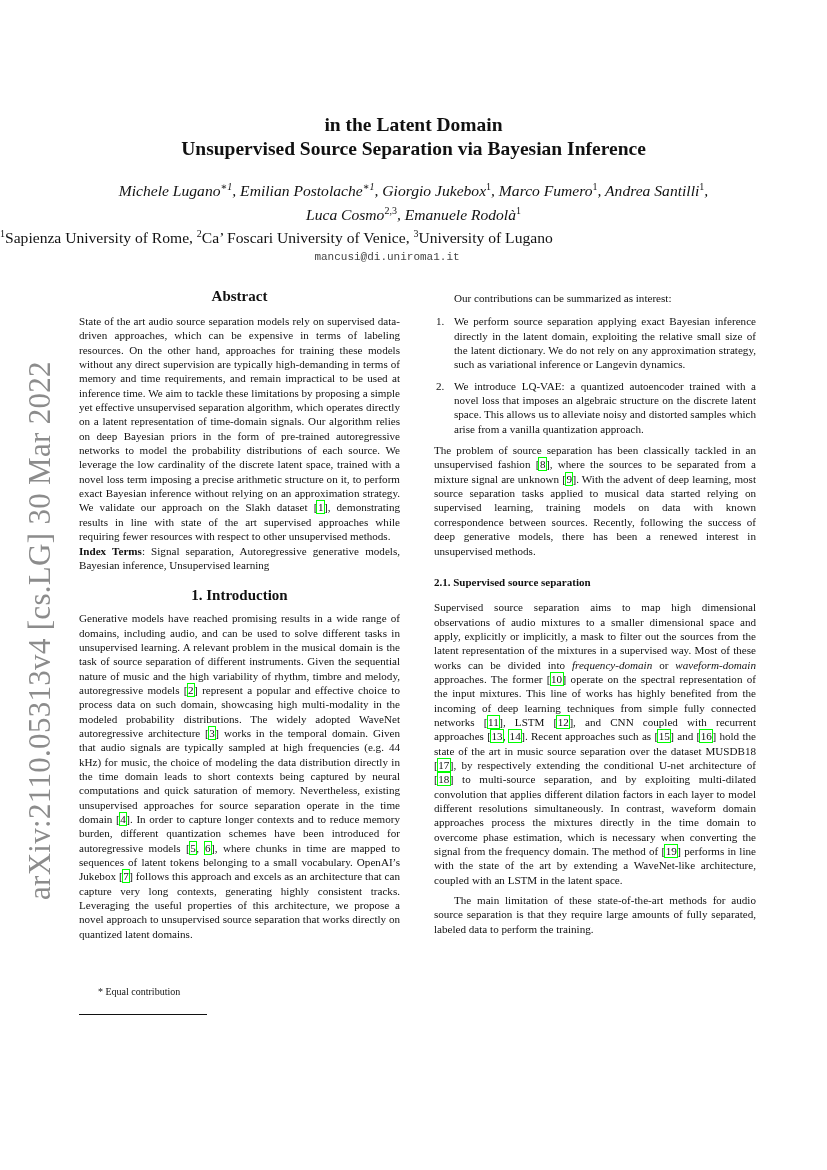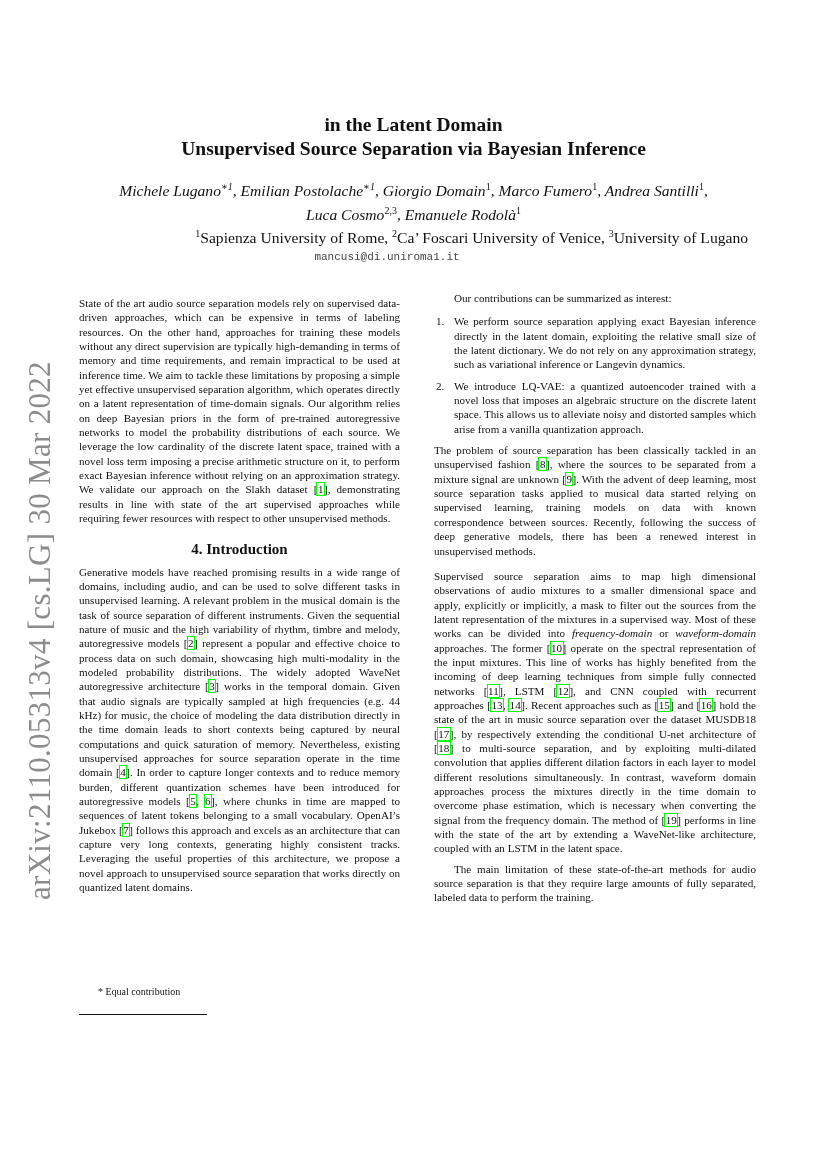--- a/index.html
+++ b/index.html
@@ -10,21 +10,21 @@
     transform-origin: 0 0; transform: rotate(-90deg);
     font-family: "Liberation Serif", serif; font-size: 31px; color: #8c8c8c;
     white-space: nowrap; letter-spacing: 0.3px; }
 
   .title { position: absolute; left: 0; width: 827px; top: 113px; text-align: center;
     font-weight: bold; font-size: 19.5px; line-height: 24px; }
   .authors { position: absolute; left: 80px; width: 667px; top: 177px; text-align: center;
     font-style: italic; font-size: 15.6px; line-height: 20px; }
   .authors sup, .affil sup { font-size: 10px; font-style: normal; }
   .authors sup.star { font-style: italic; }
-  .affil { position: absolute; left: 0; width: 748px; top: 228px; text-align: right;
+  .affil { position: absolute; left: 0; width: 748px; top: 228px; text-align: left;
     font-size: 15.6px; }
   .email { position: absolute; left: 0; width: 774px; top: 251px; text-align: center;
     font-family: "Liberation Mono", monospace; font-size: 11px; color: #444; }
 
   .col { position: absolute; width: 321px; font-size: 11.1px; line-height: 14.35px; text-align: justify; }
   .col-left { left: 79px; }
   .col-right { left: 434px; width: 322px; }
 
   .sec-head { text-align: center; font-weight: bold; font-size: 15px; line-height: 18px; margin: 0; }
   .subsec-head { font-weight: bold; font-size: 11px; margin: 0; }
@@ -47,49 +47,52 @@
 <div class="arxiv-stamp">arXiv:2110.05313v4  [cs.LG]  30 Mar 2022</div>
 
 <div class="title">
   <div>in the Latent Domain</div>
   <div>Unsupervised Source Separation via Bayesian Inference</div>
 </div>
 
 <div class="authors">
   <span><span>Michele Lugano</span><sup class="star">∗1</sup></span>,
   <span><span>Emilian Postolache</span><sup class="star">∗1</sup></span>,
-  <span><span>Giorgio Domain</span><sup>1</sup></span>,
+  <span><span>Giorgio Jukebox</span><sup>1</sup></span>,
   <span><span>Marco Fumero</span><sup>1</sup></span>,
   <span><span>Andrea Santilli</span><sup>1</sup></span>,<br>
   <span><span>Luca Cosmo</span><sup>2,3</sup></span>,
   <span><span>Emanuele Rodolà</span><sup>1</sup></span>
 </div>
 
 <div class="affil">
   <sup>1</sup><span>Sapienza University of Rome</span>,
   <sup>2</sup><span>Ca’ Foscari University of Venice</span>,
   <sup>3</sup><span>University of Lugano</span>
 </div>
 
 <div class="email">mancusi@di.uniroma1.it</div>
 
 <div class="col col-left" style="top:287px;">
+  <h2 class="sec-head">Abstract</h2>
   <p style="margin-top:9px;"><span>State of the art audio source separation models rely on supervised data-driven approaches, which can be expensive in terms of labeling resources. On the other hand, approaches for training these models without any direct supervision are typically high-demanding in terms of memory and time requirements, and remain impractical to be used at inference time. We aim to tackle these limitations by proposing a simple yet effective unsupervised separation algorithm, which operates directly on a latent representation of time-domain signals. Our algorithm relies on deep Bayesian priors in the form of pre-trained autoregressive networks to model the probability distributions of each source. We leverage the low cardinality of the discrete latent space, trained with a novel loss term imposing a precise arithmetic structure on it, to perform exact Bayesian inference without relying on an approximation strategy. We validate our approach on the Slakh dataset </span>[<a class="cite">1</a>]<span>, demonstrating results in line with state of the art supervised approaches while requiring fewer resources with respect to other unsupervised methods.</span></p>
+  <p><b>Index Terms</b><span>:  Signal separation, Autoregressive generative models, Bayesian inference, Unsupervised learning</span></p>
 
-  <h2 class="sec-head" style="margin-top:14px;">4.  Introduction</h2>
+  <h2 class="sec-head" style="margin-top:14px;">1.  Introduction</h2>
   <p style="margin-top:7px;"><span>Generative models have reached promising results in a wide range of domains, including audio, and can be used to solve different tasks in unsupervised learning. A relevant problem in the musical domain is the task of source separation of different instruments. Given the sequential nature of music and the high variability of rhythm, timbre and melody, autoregressive models </span>[<a class="cite">2</a>]<span> represent a popular and effective choice to process data on such domain, showcasing high multi-modality in the modeled probability distributions. The widely adopted WaveNet autoregressive architecture </span>[<a class="cite">3</a>]<span> works in the temporal domain. Given that audio signals are typically sampled at high frequencies (e.g. 44 kHz) for music, the choice of modeling the data distribution directly in the time domain leads to short contexts being captured by neural computations and quick saturation of memory. Nevertheless, existing unsupervised approaches for source separation operate in the time domain </span>[<a class="cite">4</a>]<span>. In order to capture longer contexts and to reduce memory burden, different quantization schemes have been introduced for autoregressive models </span>[<a class="cite">5</a>, <a class="cite">6</a>]<span>, where chunks in time are mapped to sequences of latent tokens belonging to a small vocabulary. OpenAI’s Jukebox </span>[<a class="cite">7</a>]<span> follows this approach and excels as an architecture that can capture very long contexts, generating highly consistent tracks. Leveraging the useful properties of this architecture, we propose a novel approach to unsupervised source separation that works directly on quantized latent domains.</span></p>
 </div>
 
 <div class="footnote-rule"></div>
 <div class="footnote">* Equal contribution</div>
 
 <div class="col col-right" style="top:291px;">
   <p class="indent">Our contributions can be summarized as interest:</p>
   <ol class="contrib-list" style="margin-top:9px;">
     <li style="margin-bottom:7px;"><span class="num">1.</span><span>We perform source separation applying exact Bayesian inference directly in the latent domain, exploiting the relative small size of the latent dictionary.  We do not rely on any approximation strategy, such as variational inference or Langevin dynamics.</span></li>
     <li><span class="num">2.</span><span>We introduce LQ-VAE: a quantized autoencoder trained with a novel loss that imposes an algebraic structure on the discrete latent space. This allows us to alleviate noisy and distorted samples which arise from a vanilla quantization approach.</span></li>
   </ol>
 
   <p style="margin-top:7px;"><span>The problem of source separation has been classically tackled in an unsupervised fashion </span>[<a class="cite">8</a>]<span>, where the sources to be separated from a mixture signal are unknown </span>[<a class="cite">9</a>]<span>. With the advent of deep learning, most source separation tasks applied to musical data started relying on supervised learning, training models on data with known correspondence between sources. Recently, following the success of deep generative models, there has been a renewed interest in unsupervised methods.</span></p>
 
+  <h3 class="subsec-head" style="margin-top:17px;">2.1.  Supervised source separation</h3>
   <p style="margin-top:11px;"><span>Supervised source separation aims to map high dimensional observations of audio mixtures to a smaller dimensional space and apply, explicitly or implicitly, a mask to filter out the sources from the latent representation of the mixtures in a supervised way. Most of these works can be divided into </span><em>frequency-domain</em><span> or </span><em>waveform-domain</em><span> approaches. The former </span>[<a class="cite">10</a>]<span> operate on the spectral representation of the input mixtures. This line of works has highly benefited from the incoming of deep learning techniques from simple fully connected networks </span>[<a class="cite">11</a>]<span>, LSTM </span>[<a class="cite">12</a>]<span>, and CNN coupled with recurrent approaches </span>[<a class="cite">13</a>, <a class="cite">14</a>]<span>. Recent approaches such as </span>[<a class="cite">15</a>]<span> and </span>[<a class="cite">16</a>]<span> hold the state of the art in music source separation over the dataset MUSDB18 </span>[<a class="cite">17</a>]<span>, by respectively extending the conditional U-net architecture of </span>[<a class="cite">18</a>]<span> to multi-source separation, and by exploiting multi-dilated convolution that applies different dilation factors in each layer to model different resolutions simultaneously. In contrast, waveform domain approaches process the mixtures directly in the time domain to overcome phase estimation, which is necessary when converting the signal from the frequency domain. The method of </span>[<a class="cite">19</a>]<span> performs in line with the state of the art by extending a WaveNet-like architecture, coupled with an LSTM in the latent space.</span></p>
   <p class="indent" style="margin-top:6px;">The main limitation of these state-of-the-art methods for audio source separation is that they require large amounts of fully separated, labeled data to perform the training.</p>
 </div>
 
 </body></html>

